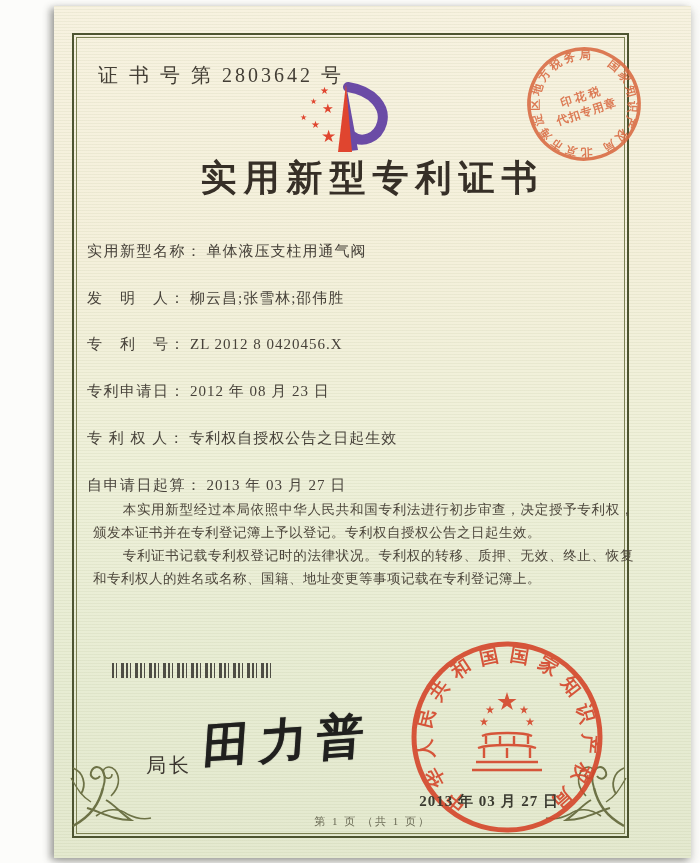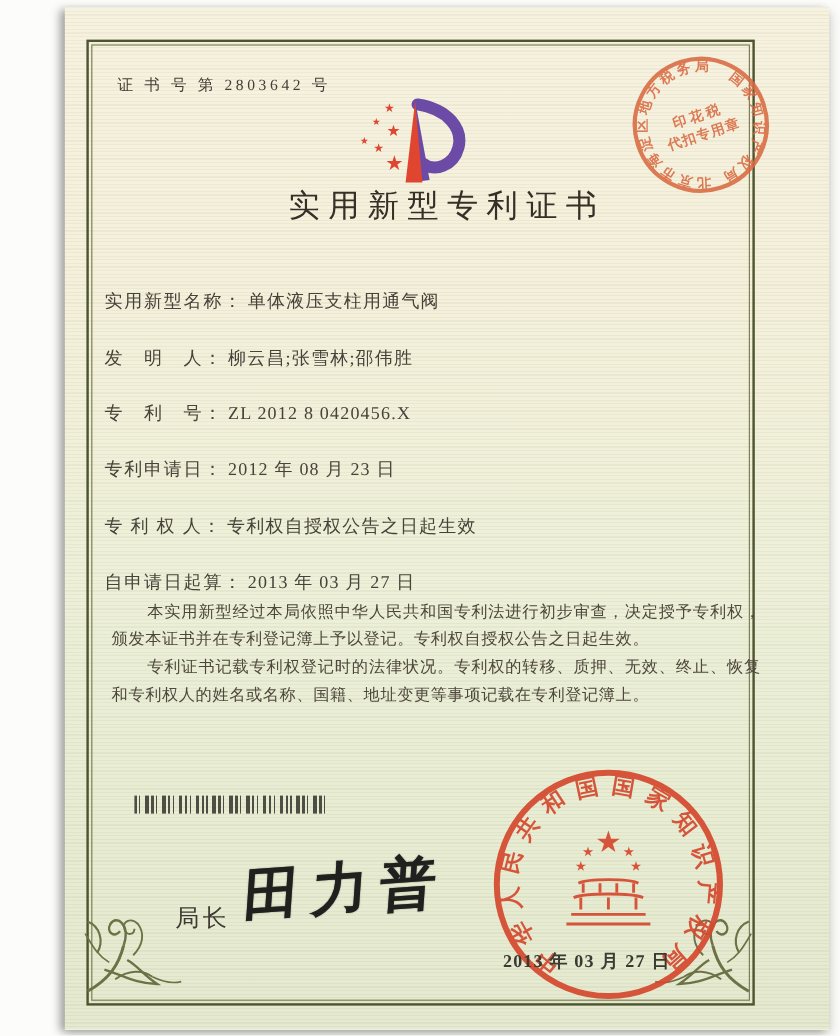--- a/index.html
+++ b/index.html
@@ -18,27 +18,27 @@
   .frame-outer{
     position:absolute;left:18px;top:27px;width:553px;height:801px;
     border:2px solid #4d5430;
   }
   .frame-inner{
     position:absolute;left:2px;top:2px;right:2px;bottom:2px;
     border:1px solid #7c8153;
   }
   .cert-number{
     position:absolute;left:44px;top:56px;
-    font-size:13px;color:#433e35;letter-spacing:3px;white-space:nowrap;
+    font-size:20px;color:#433e35;letter-spacing:3px;white-space:nowrap;
   }
   .logo{position:absolute;left:240px;top:74px;width:96px;height:78px;}
   .logo .star{position:absolute;color:#e0452f;line-height:1;}
   .doc-title{
     position:absolute;left:0;top:148px;width:100%;text-align:center;
-    font-size:26px;font-weight:400;color:#362f27;letter-spacing:7px;white-space:nowrap;
+    font-size:36px;font-weight:700;color:#362f27;letter-spacing:7px;white-space:nowrap;
   }
   .fields{position:absolute;left:33px;top:0;width:540px;}
   .field-row{position:absolute;left:0;font-size:15px;color:#47423a;white-space:nowrap;}
   .field-row .lbl{letter-spacing:1.5px;}
   .field-row .val{letter-spacing:1px;margin-left:4px;}
   .row-0{top:236px}.row-1{top:283px}.row-2{top:329px}
   .row-3{top:376px}.row-4{top:423px}.row-5{top:470px}
   .body-text{
     position:absolute;left:39px;top:492px;width:541px;
     font-size:13.5px;line-height:23px;color:#4d473c;text-align:justify;
@@ -191,14 +191,15 @@
       <path id="tax-ring-path" d="M62,107 A45,45 0 1 1 62.02,107"></path>
     </defs>
     <circle cx="62" cy="62" r="55" fill="none" stroke="#d96a42" stroke-width="3.5"></circle>
     <text font-size="11.5" fill="#d96a42" font-weight="700" letter-spacing="1">
       <textPath href="#tax-ring-path" startOffset="6" textLength="272">北京市海淀区地方税务局　国家知识产权局</textPath>
     </text>
     <text x="62" y="58" text-anchor="middle" font-size="11.5" fill="#d96a42" font-weight="700" letter-spacing="3">印花税</text>
     <text x="62" y="74" text-anchor="middle" font-size="11.5" fill="#d96a42" font-weight="700" letter-spacing="1">代扣专用章</text>
   </svg>
 
+  <div class="page-footer">第 1 页 （共 1 页）</div>
 
 </div>
 
 </body></html>

